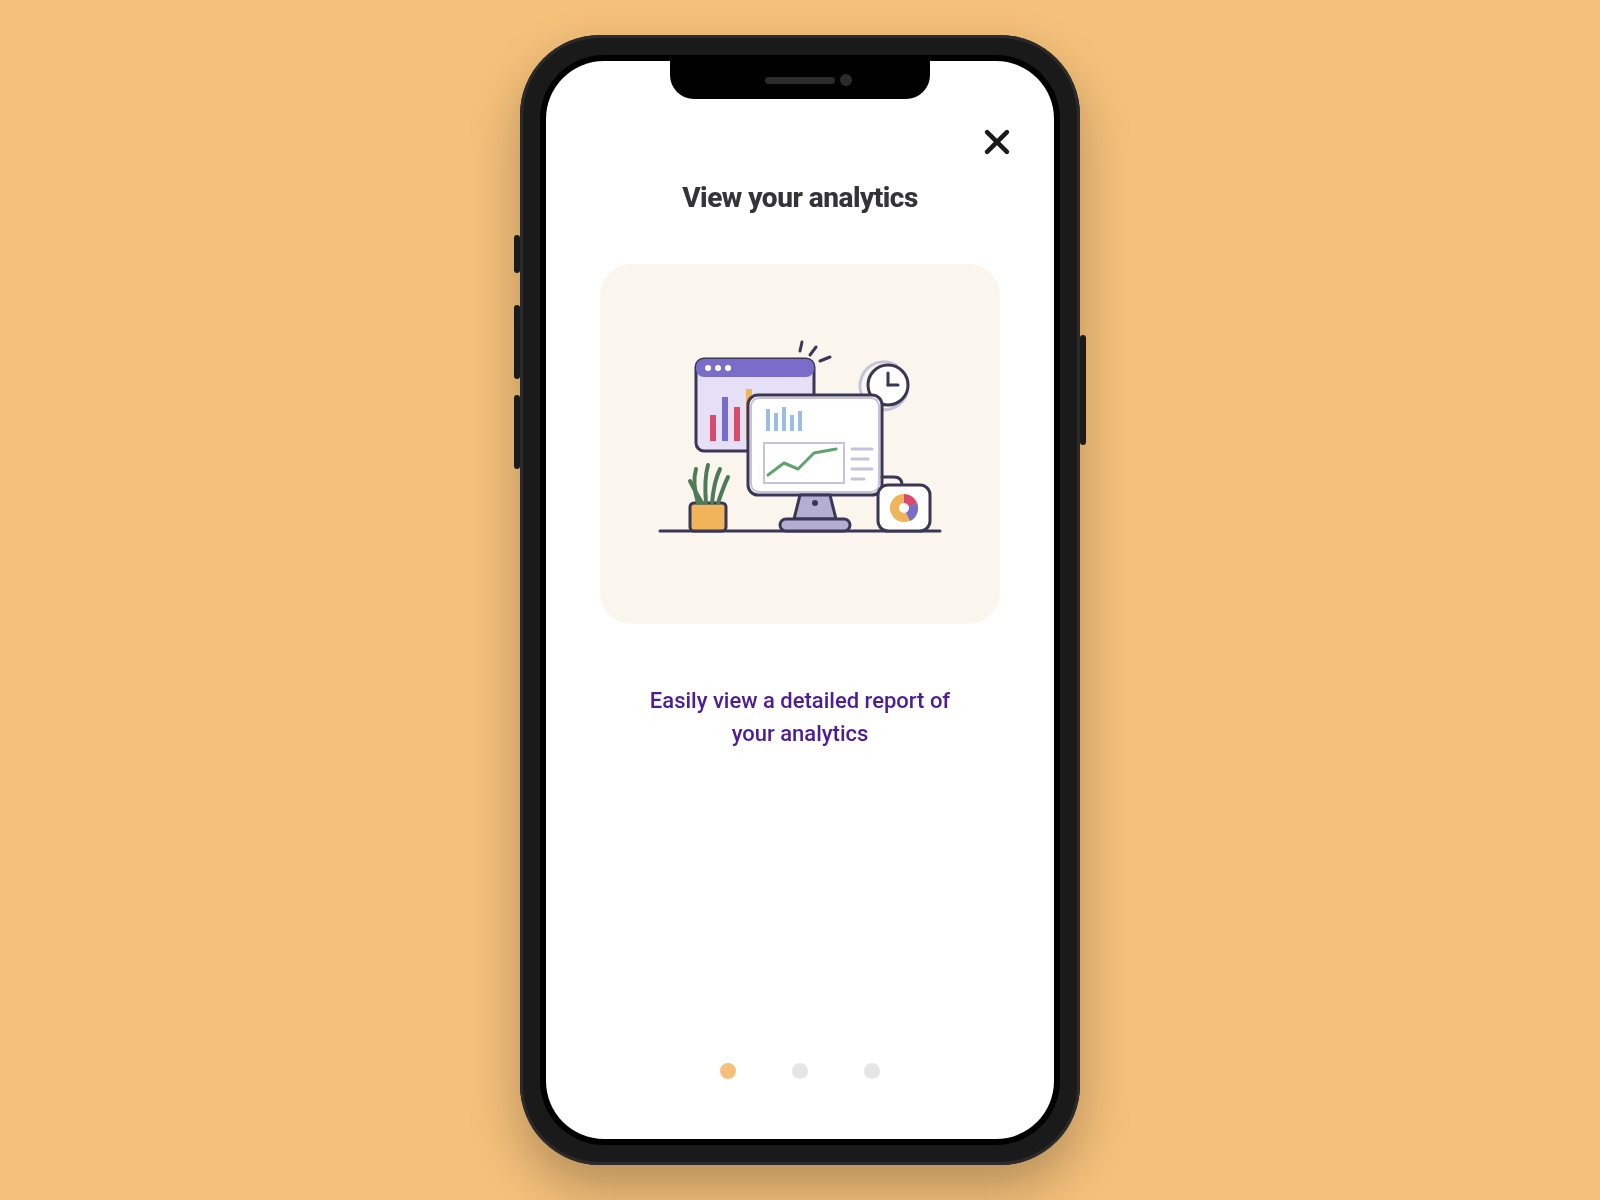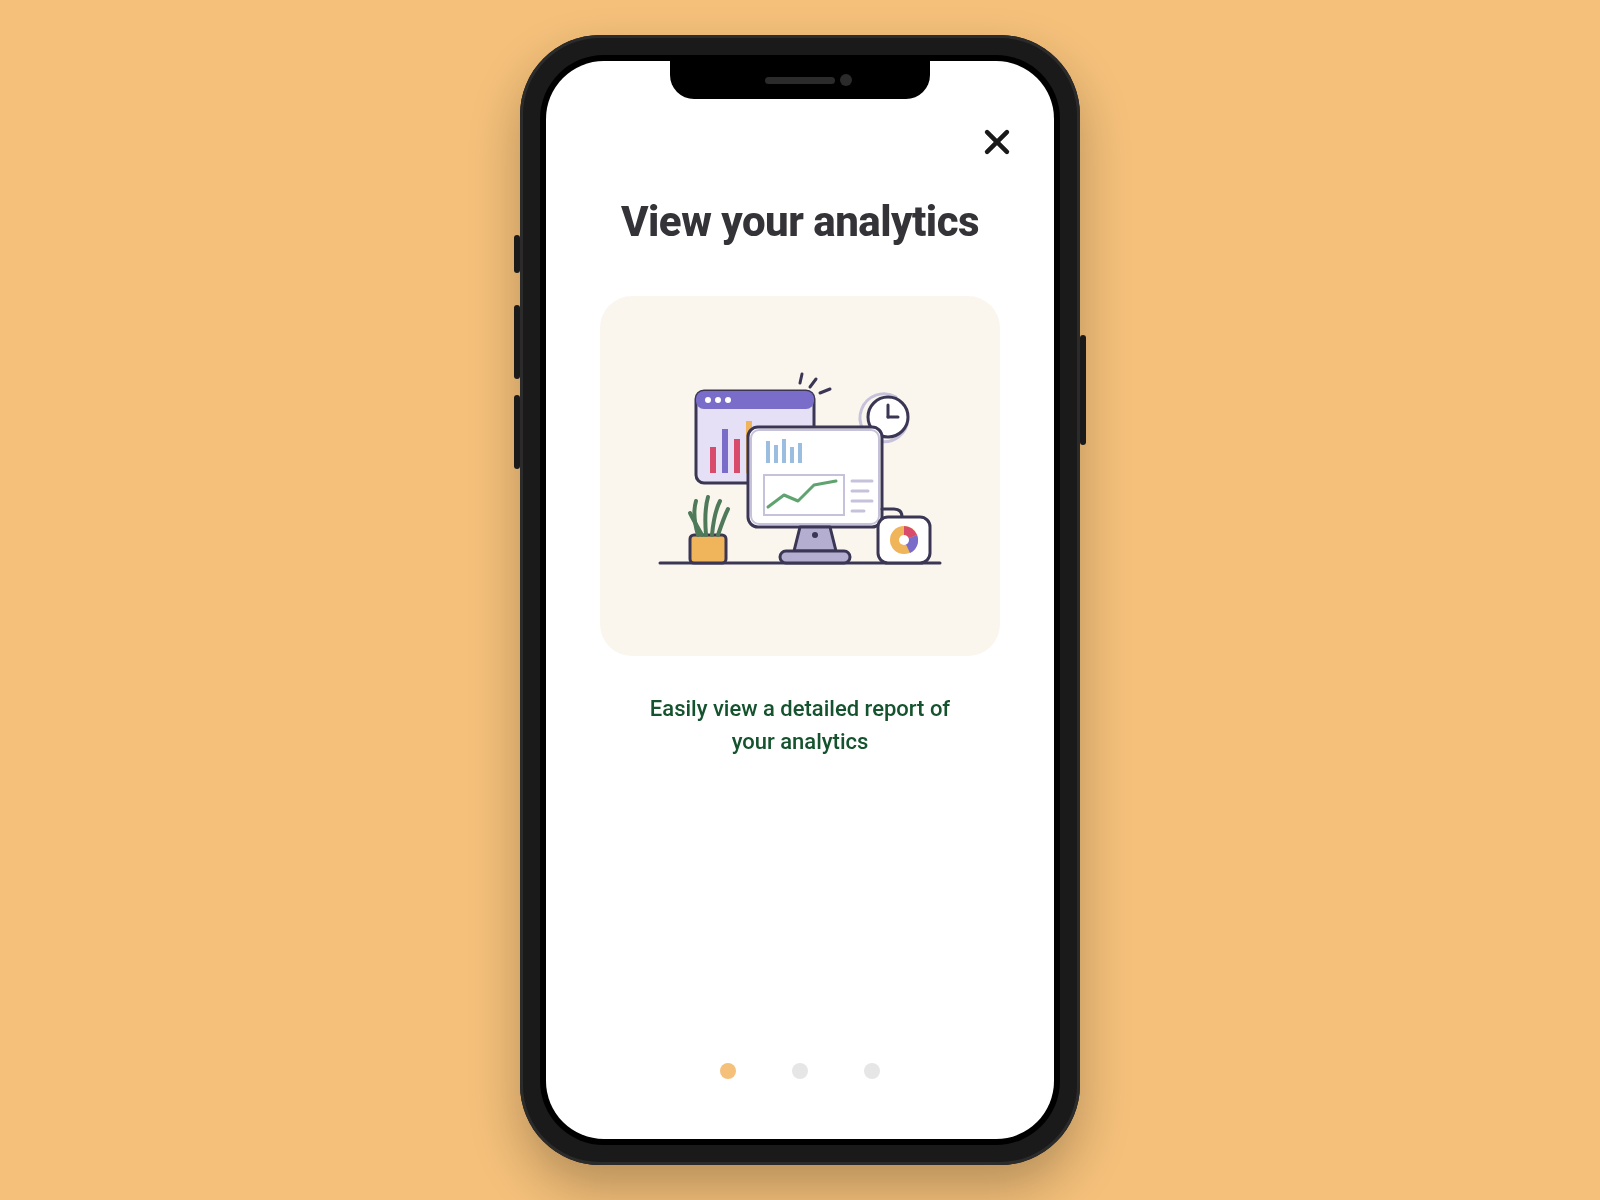--- a/index.html
+++ b/index.html
@@ -86,44 +86,44 @@
     padding-top: 4px;
   }
   .close-icon {
     width: 34px; height: 34px;
     cursor: pointer;
     color: #1a1a1a;
   }
 
   .title {
     text-align: center;
-    font-size: 42px;
+    font-size: 28px;
     font-weight: 800;
     color: #333338;
-    margin-top: 38px;
+    margin-top: 22px;
     letter-spacing: -0.5px;
   }
 
   .illustration-card {
     margin: 50px auto 0 auto;
     width: 400px;
     height: 360px;
     background: #faf6ee;
     border-radius: 32px;
     display: flex;
     align-items: center;
     justify-content: center;
   }
 
   .subtitle {
     text-align: center;
     font-size: 22px;
     line-height: 1.5;
-    color: #14532d;
-    margin-top: 36px;
+    color: #4c1d95;
+    margin-top: 60px;
     padding: 0 40px;
     font-weight: 500;
   }
 
   .dots {
     margin-top: auto;
     padding-bottom: 10px;
     display: flex;
     justify-content: center;
     gap: 56px;

